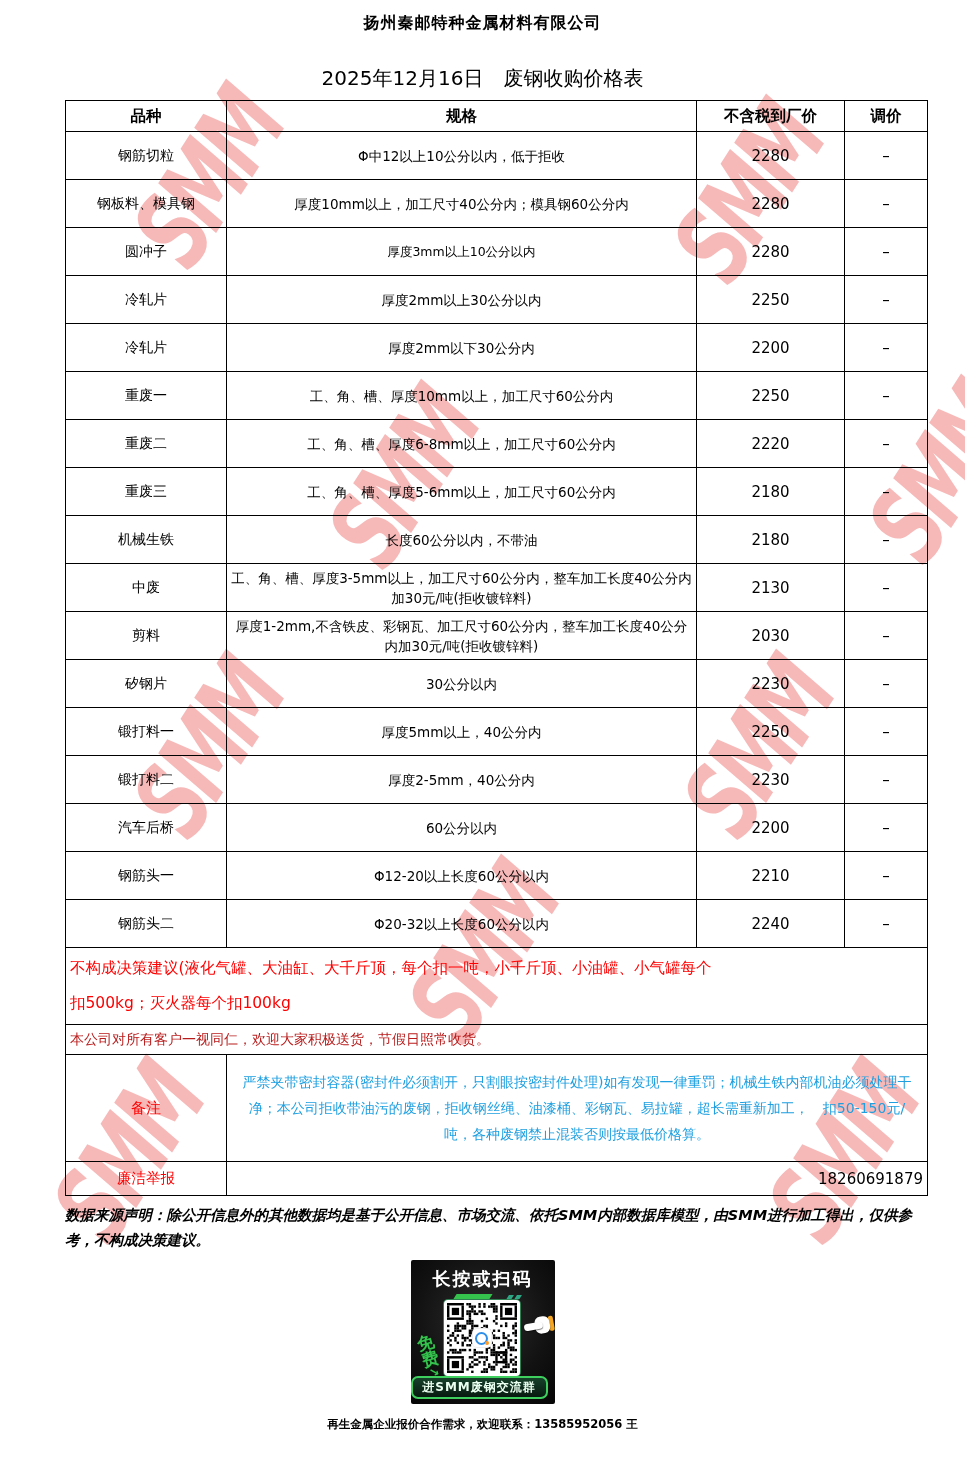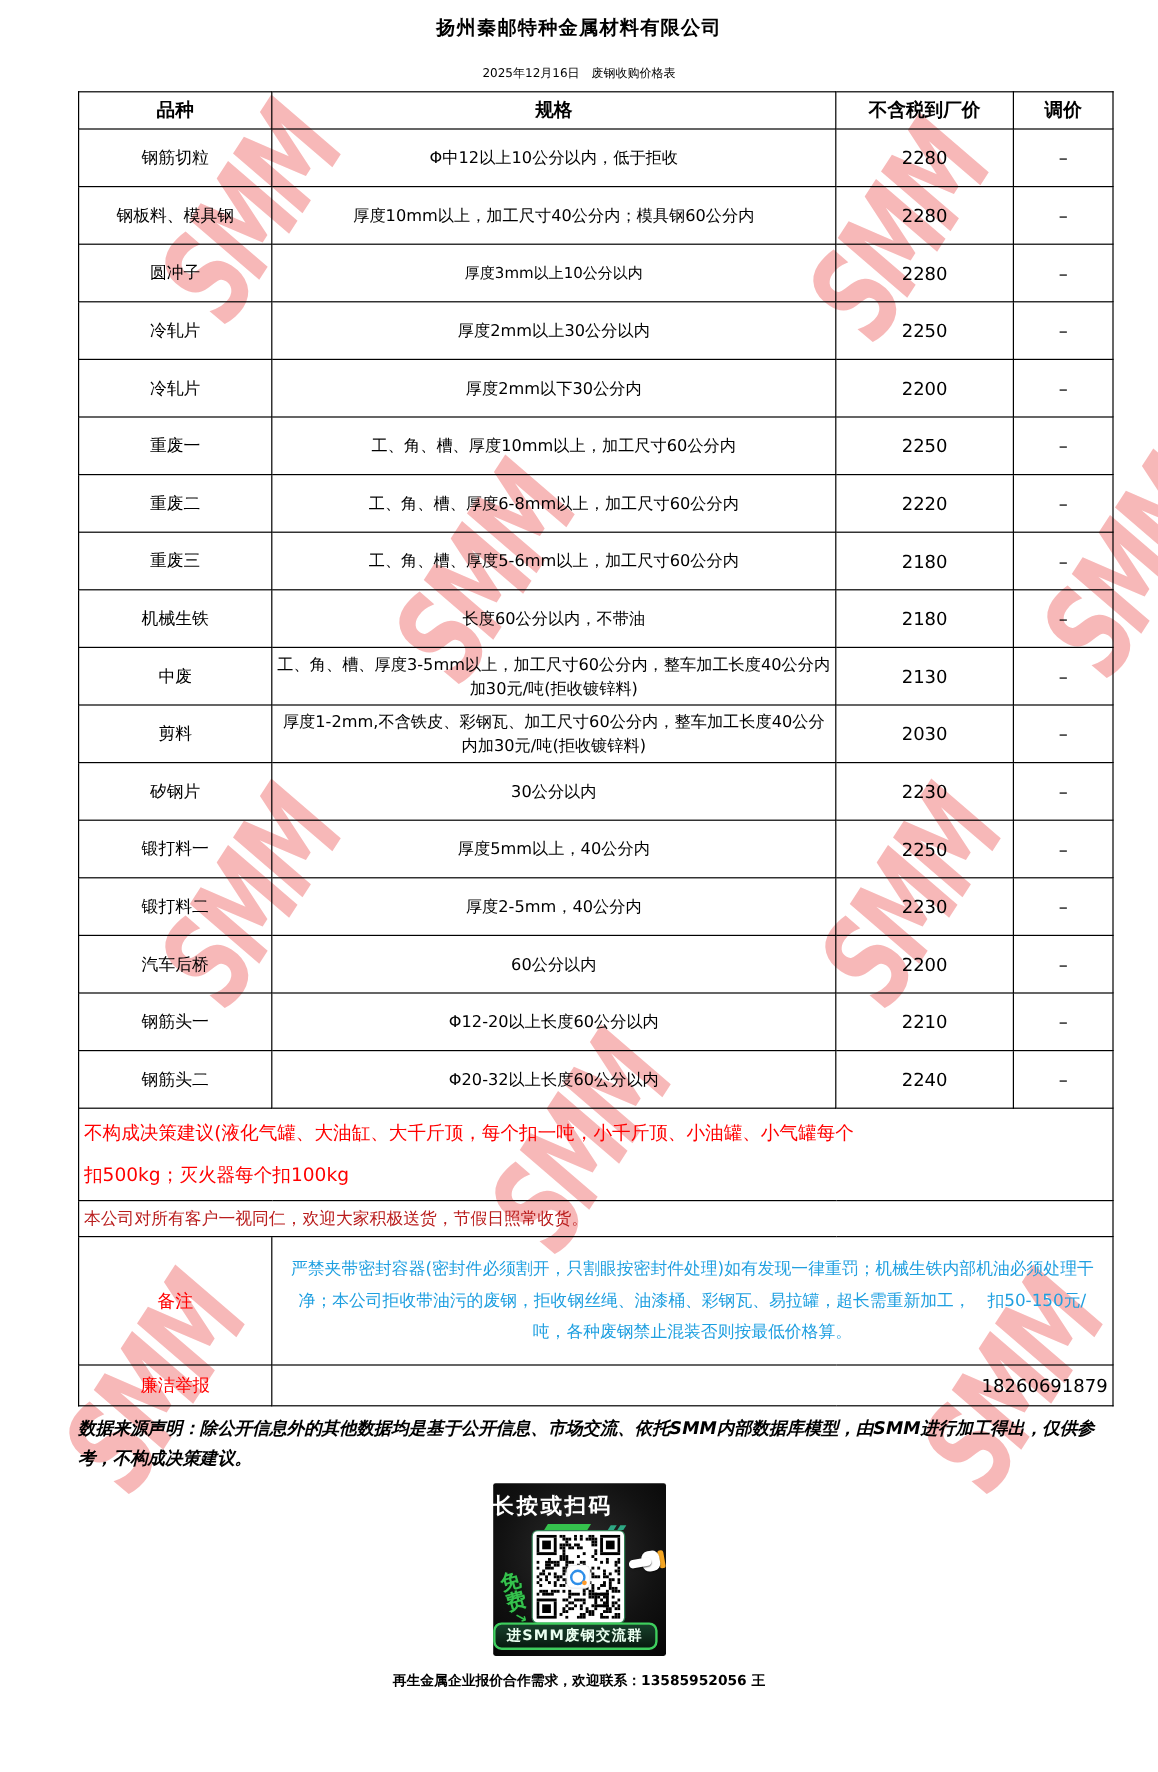--- a/index.html
+++ b/index.html
@@ -17,21 +17,21 @@
     transform:rotate(-57deg) scale(0.82,1.18);
   }
   .wm1{left:105px;top:130px}.wm2{left:645px;top:145px}
   .wm3{left:300px;top:430px}.wm4{left:840px;top:425px}
   .wm5{left:105px;top:700px}.wm6{left:655px;top:700px}
   .wm7{left:380px;top:905px}.wm8{left:25px;top:1105px}
   .wm9{left:740px;top:1105px}
   
   .content{position:relative;z-index:1;}
   .title{padding-top:13px;text-align:center;font-size:16px;font-weight:bold;letter-spacing:1px;}
-  .subtitle{margin-top:20px;text-align:center;font-size:10px;}
+  .subtitle{margin-top:31px;text-align:center;font-size:20px;}
   
   table.price-table{
     border-collapse:collapse;table-layout:fixed;
     width:862px;margin:8px 0 0 65px;background:transparent;
   }
   .price-table th,.price-table td{
     border:1px solid #000;text-align:center;vertical-align:middle;
     padding:1px 4px;overflow:hidden;
   }
   col.c1{width:161px}col.c2{width:470px}col.c3{width:148px}col.c4{width:83px}
@@ -59,21 +59,21 @@
   
   .disclaimer{
     width:860px;margin:7px 0 0 65px;
     font-size:14.5px;font-style:italic;font-weight:bold;line-height:25px;
   }
   .qr-card{
     position:relative;width:144px;height:144px;margin:7px auto 0;
     background:radial-gradient(circle at 50% 42%, #2d2d2d 0%, #121212 60%, #050505 100%);
     border-radius:2px;
   }
-  .qr-title{padding-top:7px;text-align:left;color:#fff;font-size:18px;font-weight:bold;letter-spacing:2px;}
+  .qr-title{padding-top:7px;text-align:center;color:#fff;font-size:18px;font-weight:bold;letter-spacing:2px;}
   .qr-underline{position:absolute;left:44px;top:34px;width:36px;height:5px;background:#35c24d;transform:skewX(-32deg);}
   .qr-underline::after{content:'';position:absolute;right:-22px;top:1px;width:5px;height:4px;background:#2ea884;box-shadow:8px 0 0 #2ea884;}
   .qr-box{
     position:absolute;left:33px;top:40px;width:76px;height:76px;background:#fff;
     border-radius:4px;box-shadow:0 0 0 1px #2f7f52;
     display:flex;align-items:center;justify-content:center;
   }
   .qr-logo{
     position:absolute;left:50%;top:50%;transform:translate(-50%,-50%);
     width:18px;height:18px;background:#fff;border-radius:4px;

